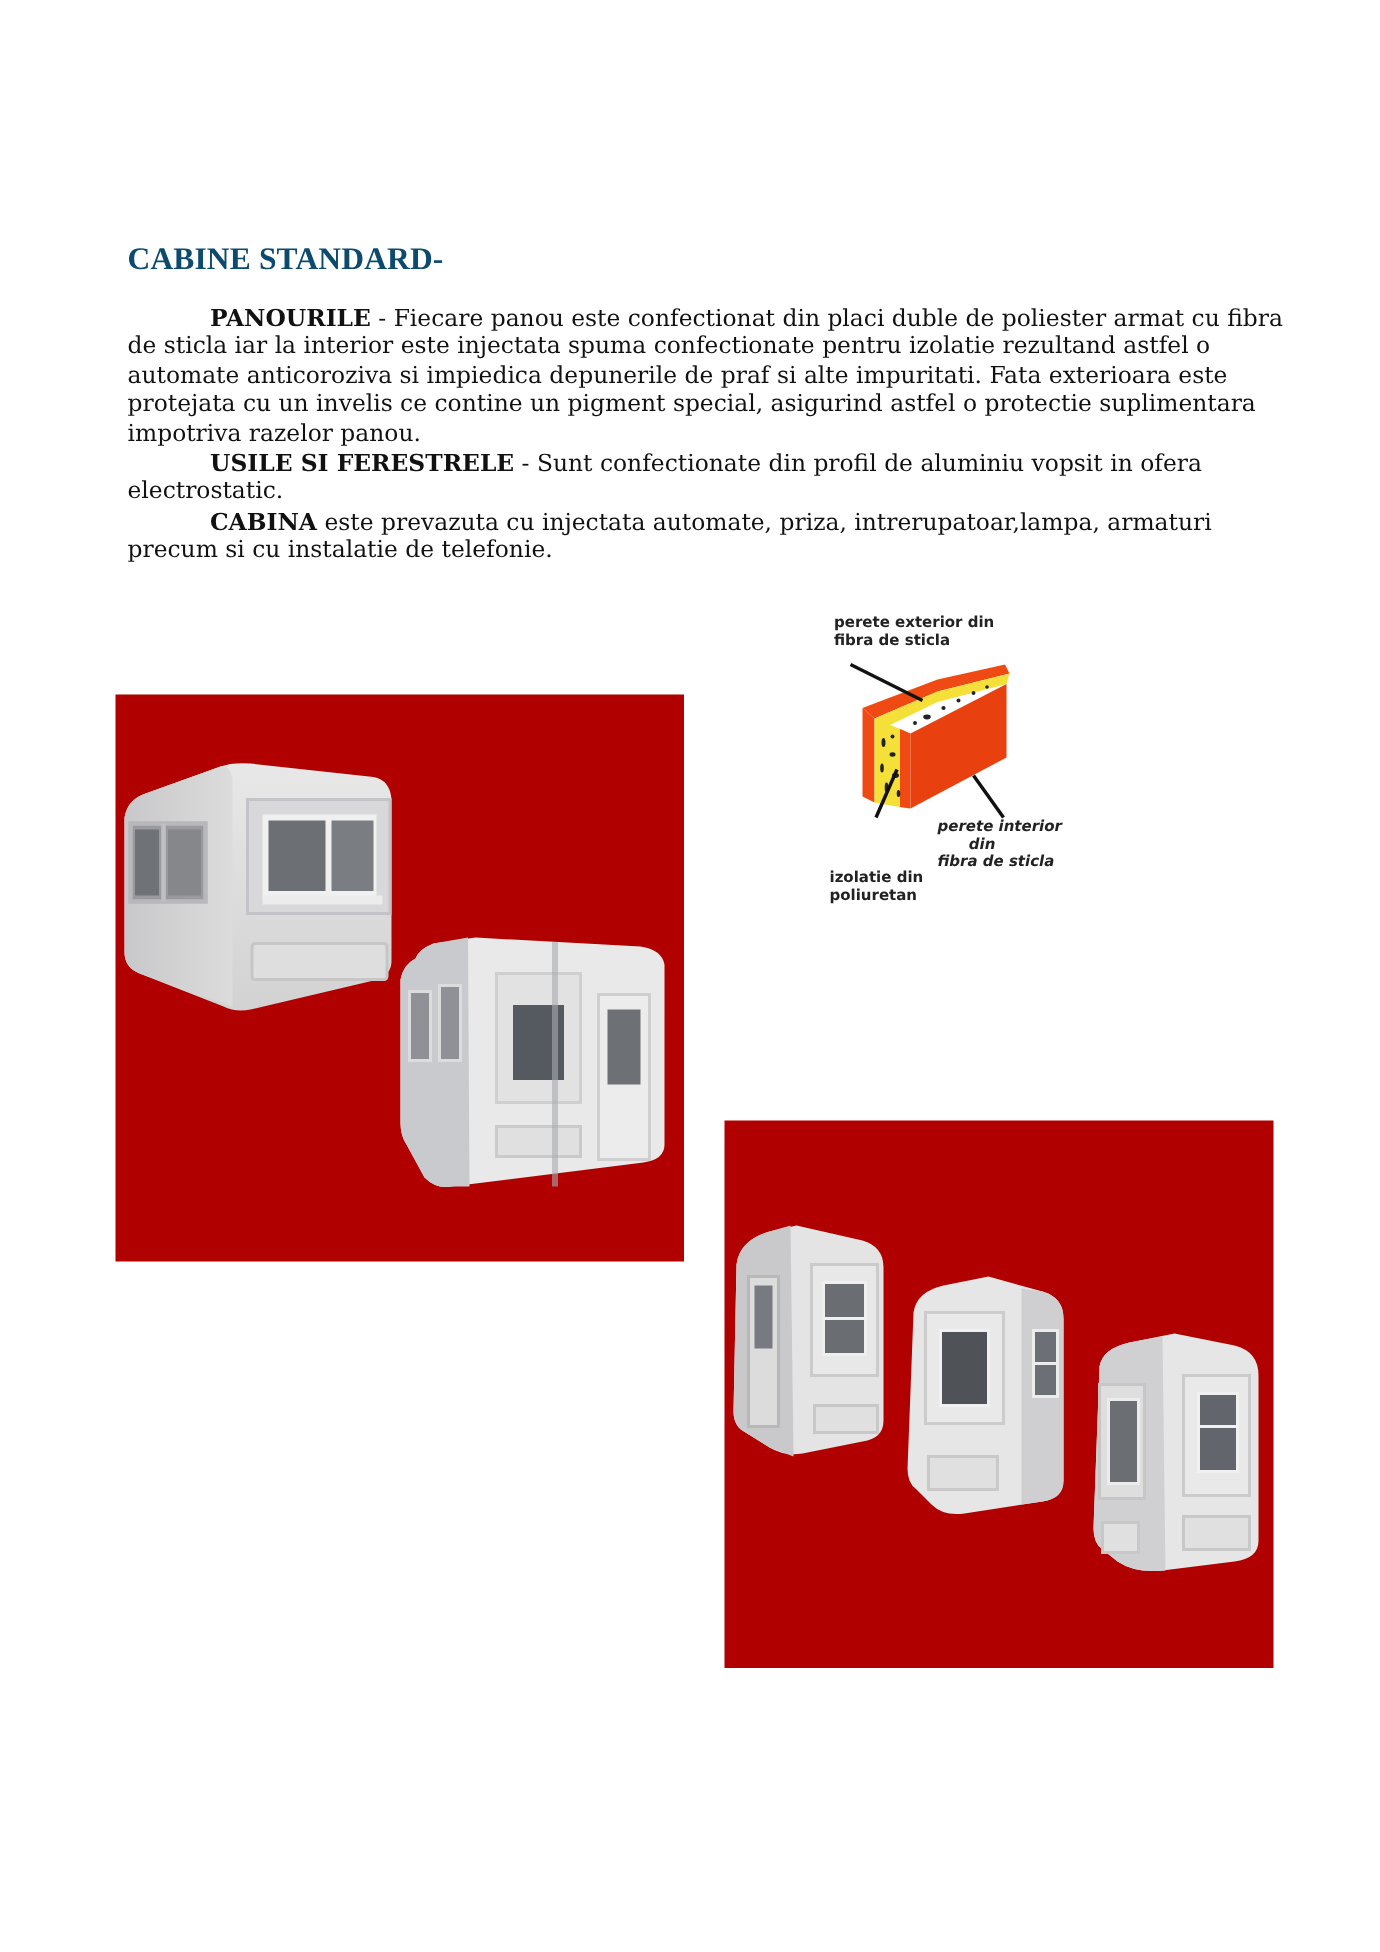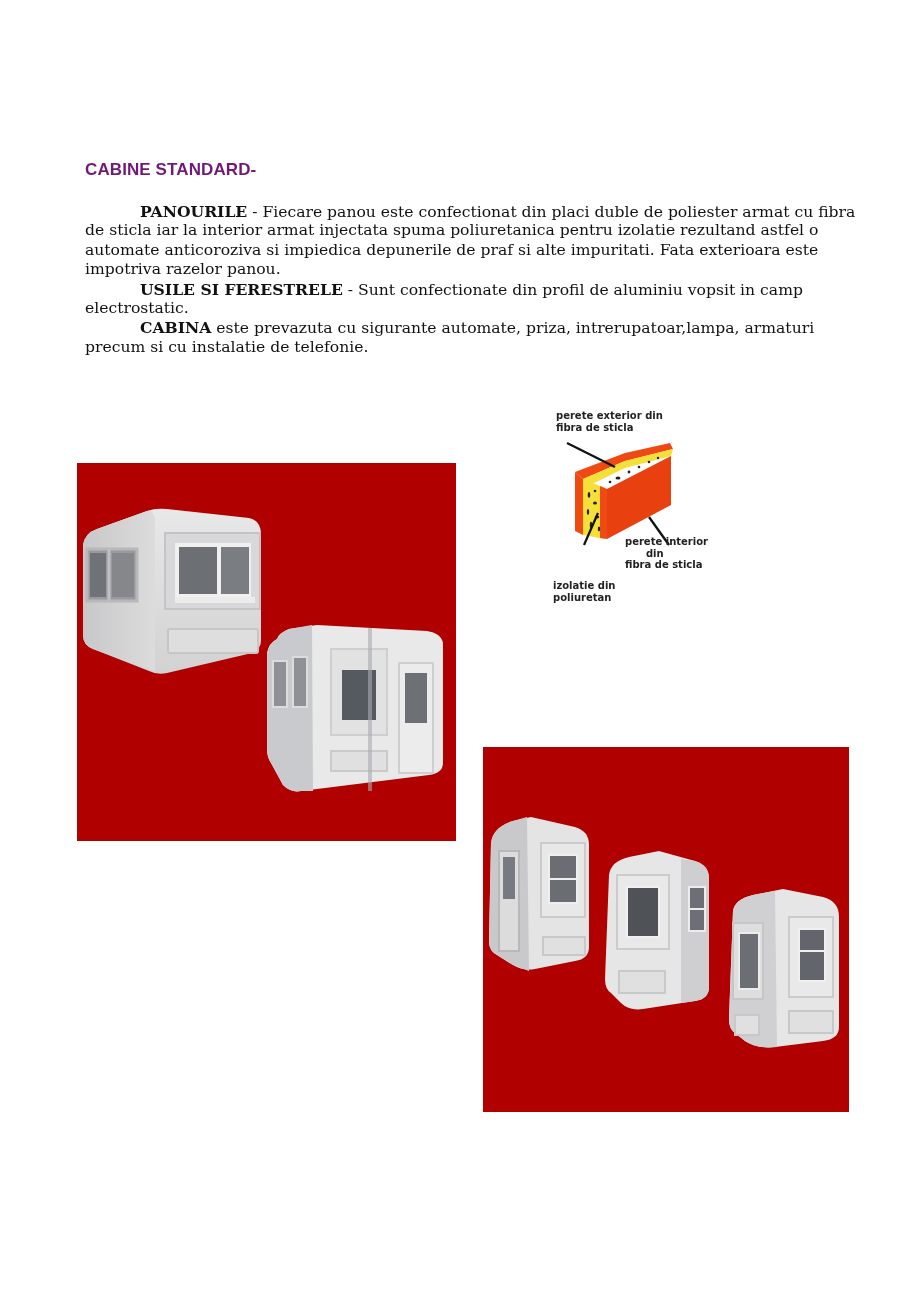--- a/index.html
+++ b/index.html
@@ -1,20 +1,20 @@
 <!DOCTYPE html>
 <html><head>
   <meta charset="utf-8">
   <style>
     html, body { margin: 0; padding: 0; background: #ffffff; }
     body { width: 920px; height: 1301px; position: relative; overflow: hidden;
            font-family: "DejaVu Serif", "Liberation Serif", serif; color: #111; }
     .page { position: absolute; inset: 0; }
-    .heading { position: absolute; left: 85px; top: 160px; font-size: 17px; font-weight: bold;
-               color: #701a75; letter-spacing: 0.1px; font-family: Liberation Sans, sans-serif; }
+    .heading { position: absolute; left: 85px; top: 160px; font-size: 21px; font-weight: bold;
+               color: #0c4a6e; letter-spacing: 0.1px; font-family: Liberation Serif, serif; }
     .body-text { position: absolute; left: 85px; top: 202px; width: 800px;
                  font-size: 15.6px; line-height: 19.4px; font-family: "DejaVu Serif", serif; }
     .line { white-space: pre; display: block; height: 19.4px; }
     .ind { display: inline-block; width: 55px; }
     b { font-weight: bold; }
     .photo { position: absolute; background: #b00000; overflow: hidden; }
     .photo svg { position: absolute; left: 0; top: 0; }
     #photo1 { left: 77px; top: 463px; width: 379px; height: 378px; }
     #photo2 { left: 483px; top: 747px; width: 366px; height: 365px; }
     .diagram { position: absolute; left: 545px; top: 405px; width: 185px; height: 170px; }
@@ -23,26 +23,27 @@
   </style>
 </head>
 <body>
 
 <div class="page">
 
   <div class="heading">CABINE STANDARD-</div>
 
   <div class="body-text">
     <span class="line"><span class="ind"></span><b>PANOURILE</b><span> - Fiecare panou este confectionat din placi duble de poliester armat cu fibra</span></span>
-    <span class="line">de sticla iar la interior armat injectata spuma poliuretanica pentru izolatie rezultand astfel o</span>
+    <span class="line">de sticla iar la interior este injectata spuma confectionate pentru izolatie rezultand astfel o</span>
     <span class="line">automate anticoroziva si impiedica depunerile de praf si alte impuritati. Fata exterioara este</span>
+    <span class="line">protejata cu un invelis ce contine un pigment special, asigurind astfel o protectie suplimentara</span>
     <span class="line">impotriva razelor panou.</span>
-    <span class="line"><span class="ind"></span><b>USILE SI FERESTRELE</b><span> - Sunt confectionate din profil de aluminiu vopsit in camp</span></span>
+    <span class="line"><span class="ind"></span><b>USILE SI FERESTRELE</b><span> - Sunt confectionate din profil de aluminiu vopsit in ofera</span></span>
     <span class="line">electrostatic.</span>
-    <span class="line"><span class="ind"></span><b>CABINA</b><span> este prevazuta cu sigurante automate, priza, intrerupatoar,lampa, armaturi</span></span>
+    <span class="line"><span class="ind"></span><b>CABINA</b><span> este prevazuta cu injectata automate, priza, intrerupatoar,lampa, armaturi</span></span>
     <span class="line">precum si cu instalatie de telefonie.</span>
   </div>
 
   <div class="diagram">
     <svg width="185" height="170" viewBox="0 0 185 170">
 
       <polygon points="30,67 80,48 125,38 128,44 80,56 38,74" fill="#f04a14"></polygon>
 
       <polygon points="38,74 80,56 128,44 126,51 80,63 45,80" fill="#f5e03a"></polygon>
 
@@ -71,21 +72,21 @@
       </g>
 
       <line x1="22" y1="38" x2="70" y2="62" stroke="#111" stroke-width="2.3"></line>
       <line x1="53" y1="108" x2="39" y2="140" stroke="#111" stroke-width="2.3"></line>
       <line x1="104" y1="112" x2="124" y2="140" stroke="#111" stroke-width="2.3"></line>
     </svg>
     <div class="lbl" style="left:11px; top:5px;">perete exterior din
 fibra de sticla</div>
     <div class="lbl" style="left:8px; top:136px;margin-top:39px;">izolatie din
 poliuretan</div>
-    <div class="lbl" style="left:80px; top:131px;">perete interior
+    <div class="lbl" style="left:80px; top:141px;font-style:italic;">perete interior
       din
 fibra de sticla</div>
   </div>
 
   <div class="photo" id="photo1">
     <svg width="379" height="378" viewBox="0 0 379 378">
       <defs>
         <linearGradient id="g1a" x1="0" y1="0" x2="1" y2="0">
           <stop offset="0" stop-color="#c8c8ca"></stop>
             <stop offset="1" stop-color="#dcdcdc"></stop>

